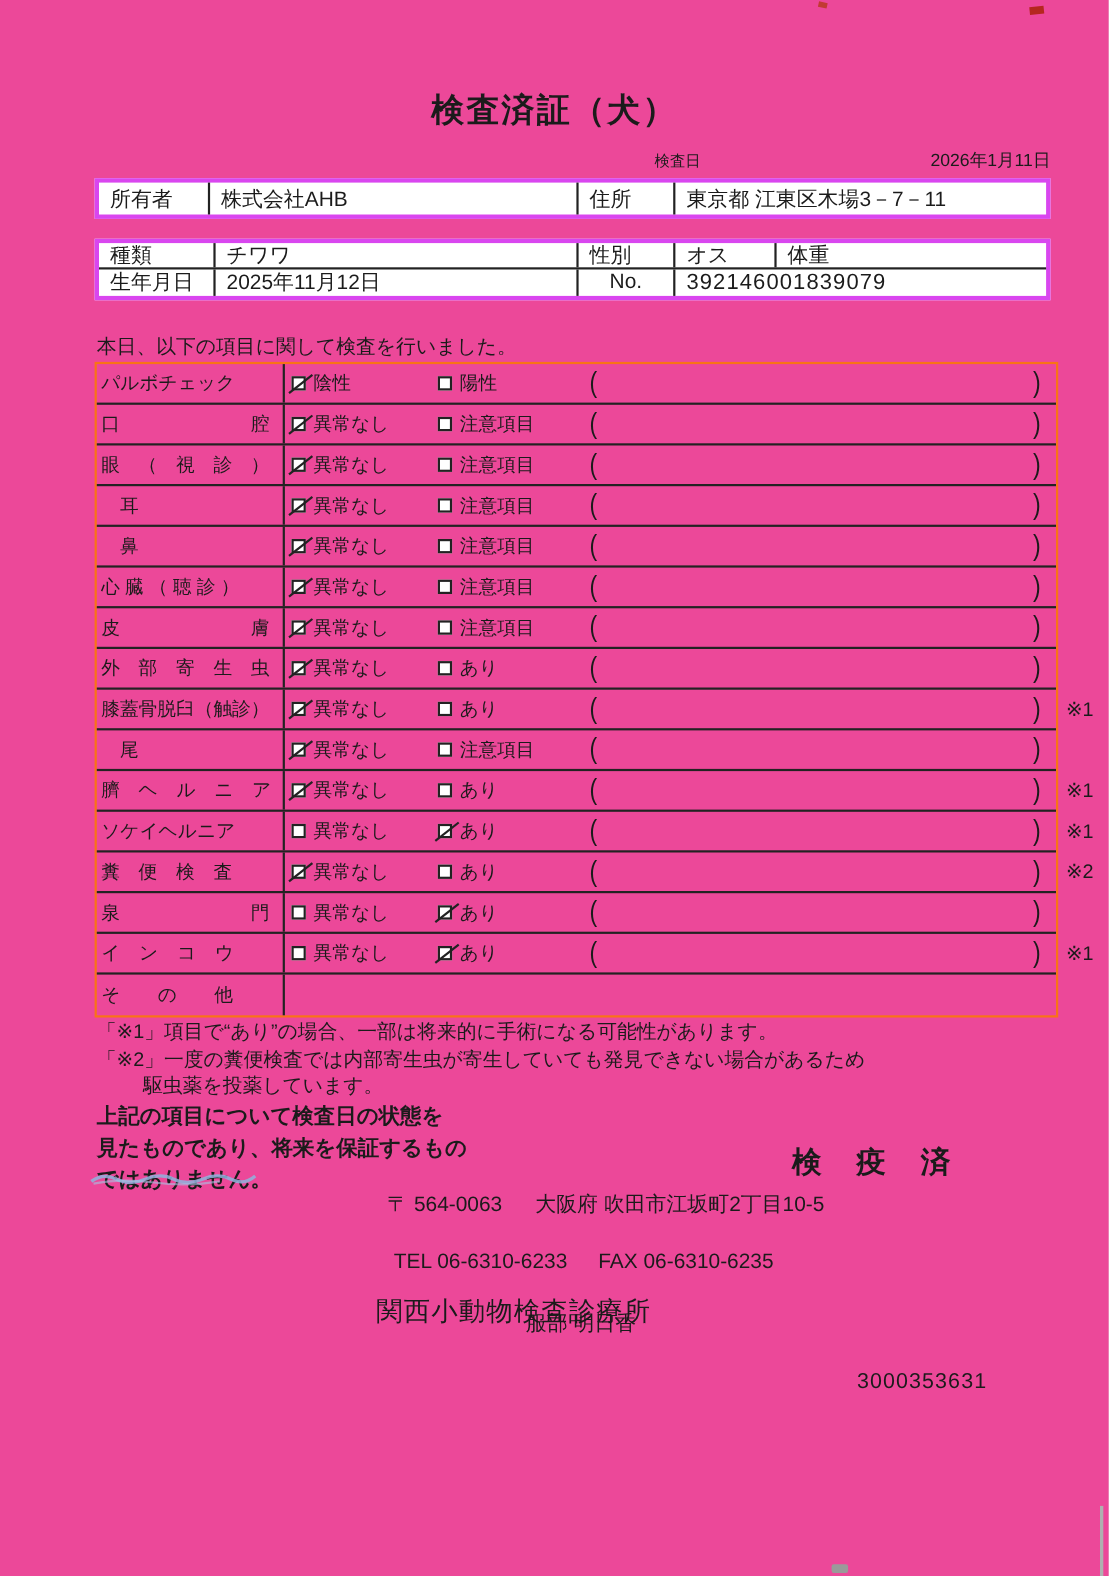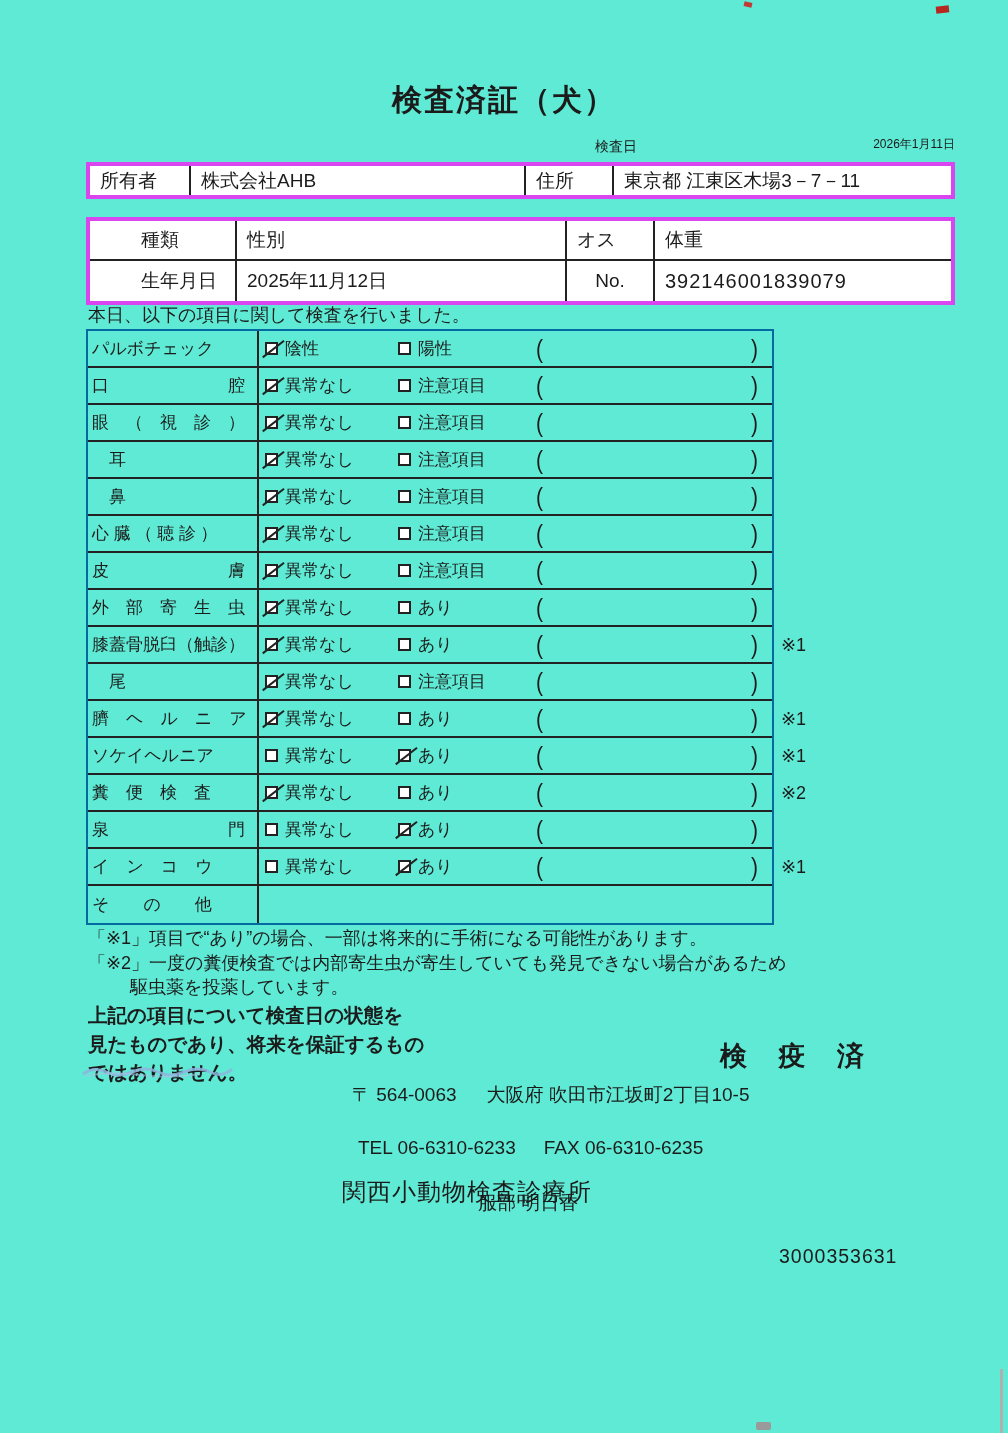--- a/index.html
+++ b/index.html
@@ -2,65 +2,65 @@
 <html><head>
 <meta charset="utf-8">
 <style>
   * { box-sizing: border-box; margin: 0; padding: 0; }
   html, body { background: #e8e8e8; }
   .page {
     position: relative;
     width: 1008px;
     height: 1433px;
     margin: 0 auto;
-    background: #5eead4;
+    background: #ec4899;
     font-family: "Liberation Sans", "DejaVu Sans", sans-serif;
     color: #1b1b1b;
     overflow: hidden;
   }
   .abs { position: absolute; }
 
   
   .doc-title {
     left: 0; right: 0; top: 80px;
     text-align: center;
     font-size: 30px;
     font-weight: bold;
     letter-spacing: 2px;
   }
   .insp-date-label { left: 595px; top: 138px; font-size: 14px; }
-  .insp-date-value { right: 53px; top: 136px; font-size: 12px; }
+  .insp-date-value { right: 53px; top: 136px; font-size: 16px; }
 
   
   .tbl { border: 4px solid #d946ef; background: #fff; }
   .owner-table {
     left: 86px; top: 162px; width: 869px; height: 37px;
     display: grid; grid-template-columns: 99px 335px 88px 1fr;
   }
   .owner-table > div, .pet-row > div {
     display: flex; align-items: center;
     padding: 0 10px; font-size: 19px;
     border-left: 2px solid #222;
     overflow: hidden; white-space: nowrap;
   }
   .owner-table > div:first-child, .pet-row > div:first-child { border-left: none; }
 
   .pet-table { left: 86px; top: 217px; width: 869px; }
-  .pet-row { display: grid; height: 40px; padding-left: 41px; }
+  .pet-row { display: grid; height: 24px; }
   .pet-row.r1 { grid-template-columns: 104px 330px 88px 92px 63px 1fr; border-bottom: 2px solid #222; }
   .pet-row.r2 { grid-template-columns: 104px 330px 88px 1fr; }
   .cell-weight-val { justify-content: flex-end; gap: 20px; padding-right: 16px !important; }
   .cell-weight-val .unit { font-size: 17px; }
   .cell-no-label { justify-content: center; }
   .num { letter-spacing: 1px; font-size: 20px !important; }
 
   .intro-line { left: 88px; top: 303px; font-size: 18px; }
 
   
-  .check-table { left: 86px; top: 329px; width: 688px; border: 2px solid #0369a1; }
+  .check-table { left: 86px; top: 329px; width: 876px; border: 2px solid #f97316; }
   .c-row {
     position: relative;
     display: grid;
     grid-template-columns: 171px 133px 130px 1fr;
     height: 37px;
     border-bottom: 2px solid #222;
   }
   .c-row:last-child { border-bottom: none; }
   .c-label {
     border-right: 2px solid #222;
@@ -145,20 +145,21 @@
   <div class="abs tbl owner-table">
     <div>所有者</div>
     <div>株式会社AHB</div>
     <div>住所</div>
     <div>東京都 江東区木場3－7－11</div>
   </div>
 
   <div class="abs tbl pet-table">
     <div class="pet-row r1">
       <div>種類</div>
+      <div>チワワ</div>
       <div>性別</div>
       <div>オス</div>
       <div>体重</div>
     </div>
     <div class="pet-row r2">
       <div>生年月日</div>
       <div>2025年11月12日</div>
       <div class="cell-no-label">No.</div>
       <div class="num">392146001839079</div>
     </div>

